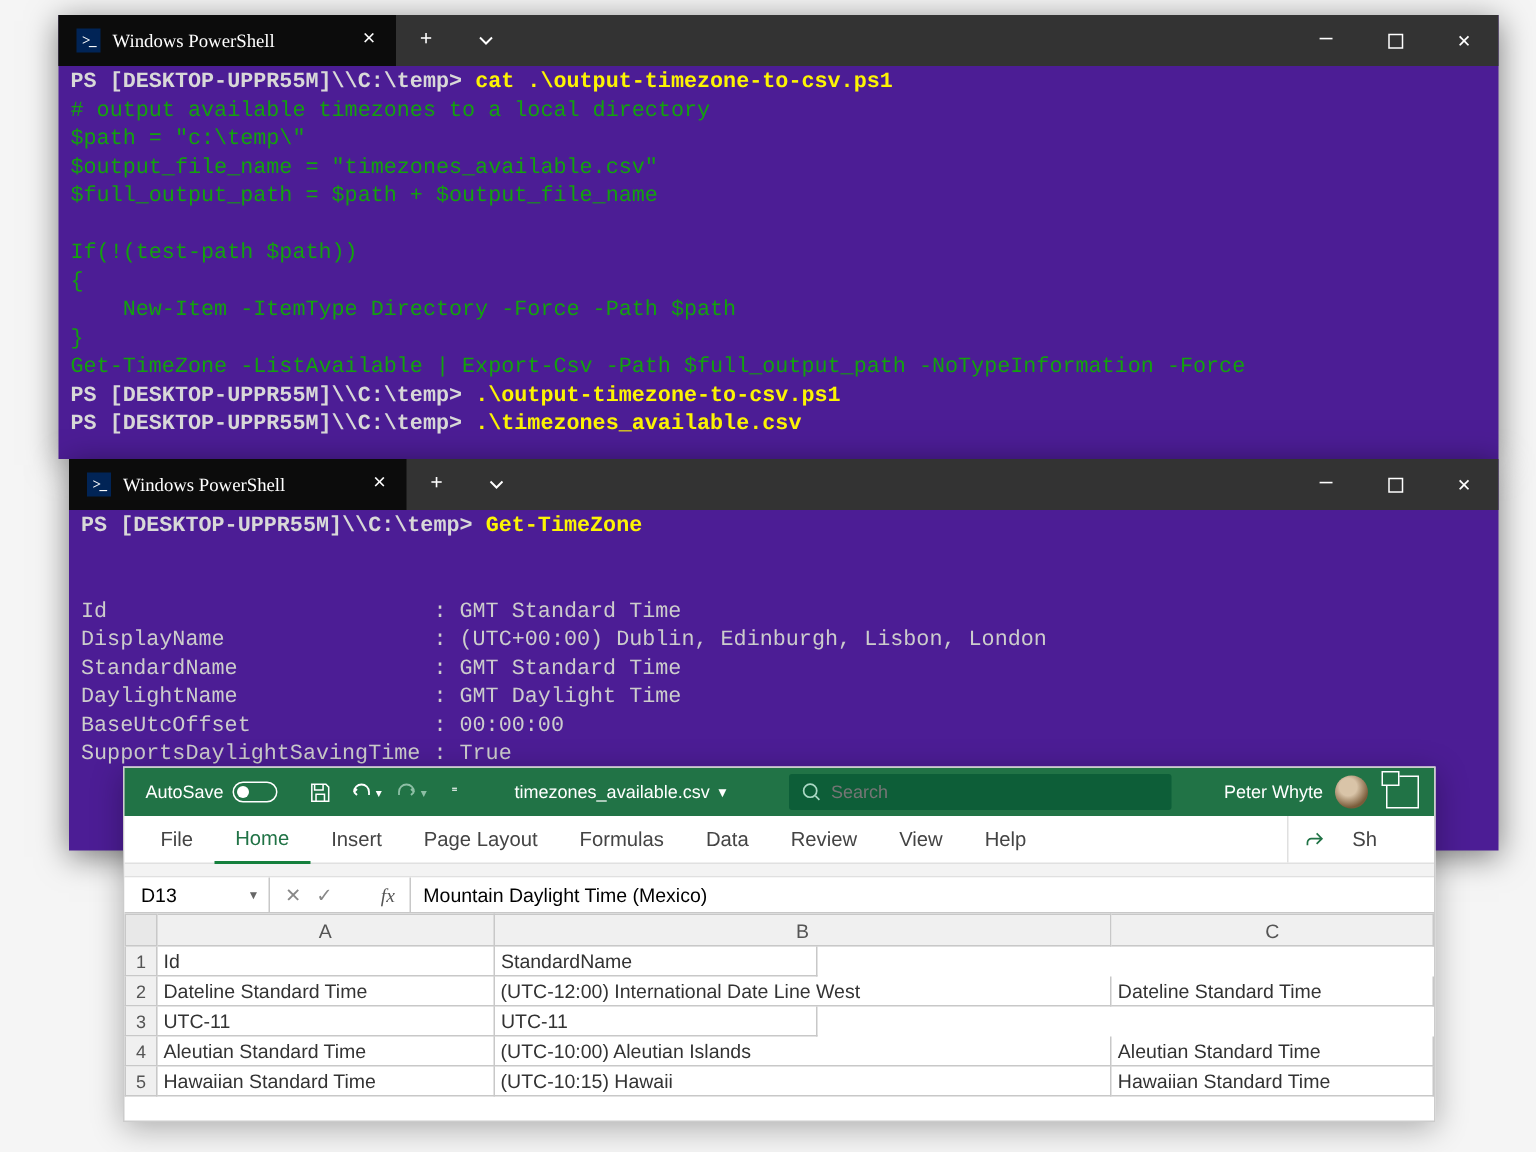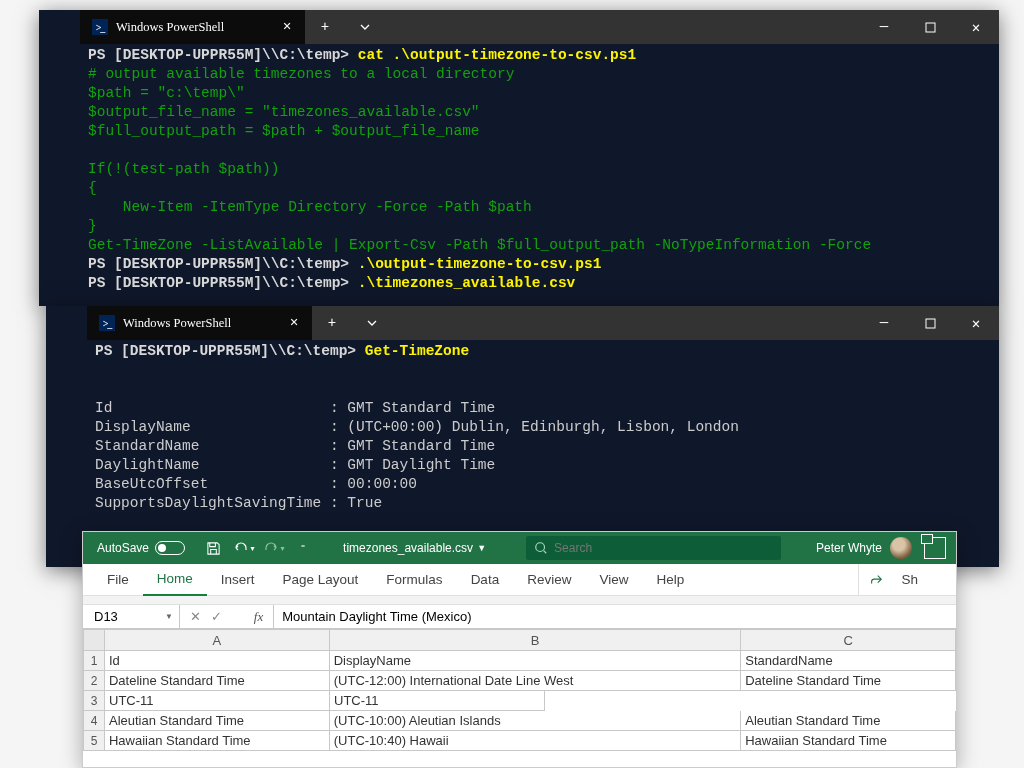--- a/index.html
+++ b/index.html
@@ -1,39 +1,39 @@
 <!DOCTYPE html>
 <html><head>
 <meta charset="utf-8">
 <style>
   * { margin: 0; padding: 0; box-sizing: border-box; }
   body { width: 1024px; height: 768px; font-family: 'Segoe UI', sans-serif; overflow: hidden; background: #f5f5f5; position: relative; }
 
   
-  .term { position: absolute; background: #0f172a; color: #ccc; font-family: Consolas, 'Courier New', monospace; font-size: 14.5px; box-shadow: 0 4px 20px rgba(0,0,0,0.5); padding-left: 41px; }
+  .term { position: absolute; background: #4c1d95; color: #ccc; font-family: Consolas, 'Courier New', monospace; font-size: 14.5px; box-shadow: 0 4px 20px rgba(0,0,0,0.5); }
   .term1 { left: 39px; top: 10px; width: 960px; height: 296px; }
   .term2 { left: 46px; top: 306px; width: 953px; height: 261px; }
 
   .titlebar { background: #333333; height: 34px; display: flex; align-items: center; }
   .tab { background: #0c0c0c; height: 34px; display: flex; align-items: center; padding: 0 10px 0 12px; gap: 8px; width: 225px; position: relative; }
   .tab-icon { width: 16px; height: 16px; background: #012456; display: flex; align-items: center; justify-content: center; color: #fff; font-size: 10px; font-weight: bold; }
   .tab-icon::after { content: '>_'; font-family: Consolas; letter-spacing: -1px; }
   .tab-title { color: #fff; font-size: 12.5px; font-family: 'Segoe UI'; flex: 1; }
   .tab-close { color: #fff; width: 16px; text-align: center; cursor: pointer; }
   .titlebar-btn { color: #fff; width: 40px; height: 34px; display: flex; align-items: center; justify-content: center; cursor: pointer; font-size: 14px; }
   .titlebar-btn.right { width: 46px; }
   .titlebar-spacer { flex: 1; }
 
   .term-body { padding: 2px 8px; line-height: 19px; white-space: pre; }
   .prompt { color: #d8d8d8; font-weight: bold; }
   .ylw { color: #fcf403; font-weight: bold; }
   .grn { color: #13a10e; }
 
   
-  .excel { position: absolute; left: 82px; top: 531px; width: 875px; height: 237px; background: #fff; box-shadow: 0 4px 20px rgba(0,0,0,0.3); border: 1px solid #ccc; }
+  .excel { position: absolute; left: 82px; top: 511px; width: 875px; height: 237px; background: #fff; box-shadow: 0 4px 20px rgba(0,0,0,0.3); border: 1px solid #ccc; }
   .exc-titlebar { background: #217346; height: 32px; display: flex; align-items: center; color: #fff; font-size: 12px; }
   .autosave { display: flex; align-items: center; padding: 0 8px 0 14px; gap: 6px; }
   .autosave-toggle { width: 30px; height: 14px; border: 1px solid #fff; border-radius: 7px; position: relative; }
   .autosave-toggle::after { content:''; position:absolute; width:8px; height:8px; background:#fff; border-radius:50%; top:2px; left:2px; }
   .qat { display: flex; align-items: center; gap: 6px; padding: 0 8px; }
   .qat-btn { width: 24px; height: 24px; display: flex; align-items: center; justify-content: center; cursor: pointer; }
   .exc-filename { display: flex; align-items: center; gap: 4px; padding: 0 20px; }
   .exc-filename .dd { font-size: 9px; }
   .exc-search { background: #0d5e38; border-radius: 2px; height: 24px; width: 255px; margin-left: 20px; display: flex; align-items: center; padding: 0 8px; gap: 6px; }
   .exc-search input { background: transparent; border: none; color: #aad8c4; font-size: 12px; outline: none; }
@@ -220,21 +220,20 @@
   <div class="exc-grid">
     <div class="colhead">
       <div class="corner"></div>
       <div class="colh hA">A</div>
       <div class="colh hB">B</div>
       <div class="colh hC">C</div>
     </div>
     <div class="row">
       <div class="rowh">1</div>
       <div class="cell colA">Id</div>
-      <div class="cell colB">DisplayName</div>
       <div class="cell colC">StandardName</div>
     </div>
     <div class="row">
       <div class="rowh">2</div>
       <div class="cell colA">Dateline Standard Time</div>
       <div class="cell colB">(UTC-12:00) International Date Line West</div>
       <div class="cell colC">Dateline Standard Time</div>
     </div>
     <div class="row">
       <div class="rowh">3</div>
@@ -243,17 +242,17 @@
     </div>
     <div class="row">
       <div class="rowh">4</div>
       <div class="cell colA">Aleutian Standard Time</div>
       <div class="cell colB">(UTC-10:00) Aleutian Islands</div>
       <div class="cell colC">Aleutian Standard Time</div>
     </div>
     <div class="row">
       <div class="rowh">5</div>
       <div class="cell colA">Hawaiian Standard Time</div>
-      <div class="cell colB">(UTC-10:40) Hawaii</div>
+      <div class="cell colB">(UTC-10:15) Hawaii</div>
       <div class="cell colC">Hawaiian Standard Time</div>
     </div>
   </div>
 </div>
 
 </body></html>

